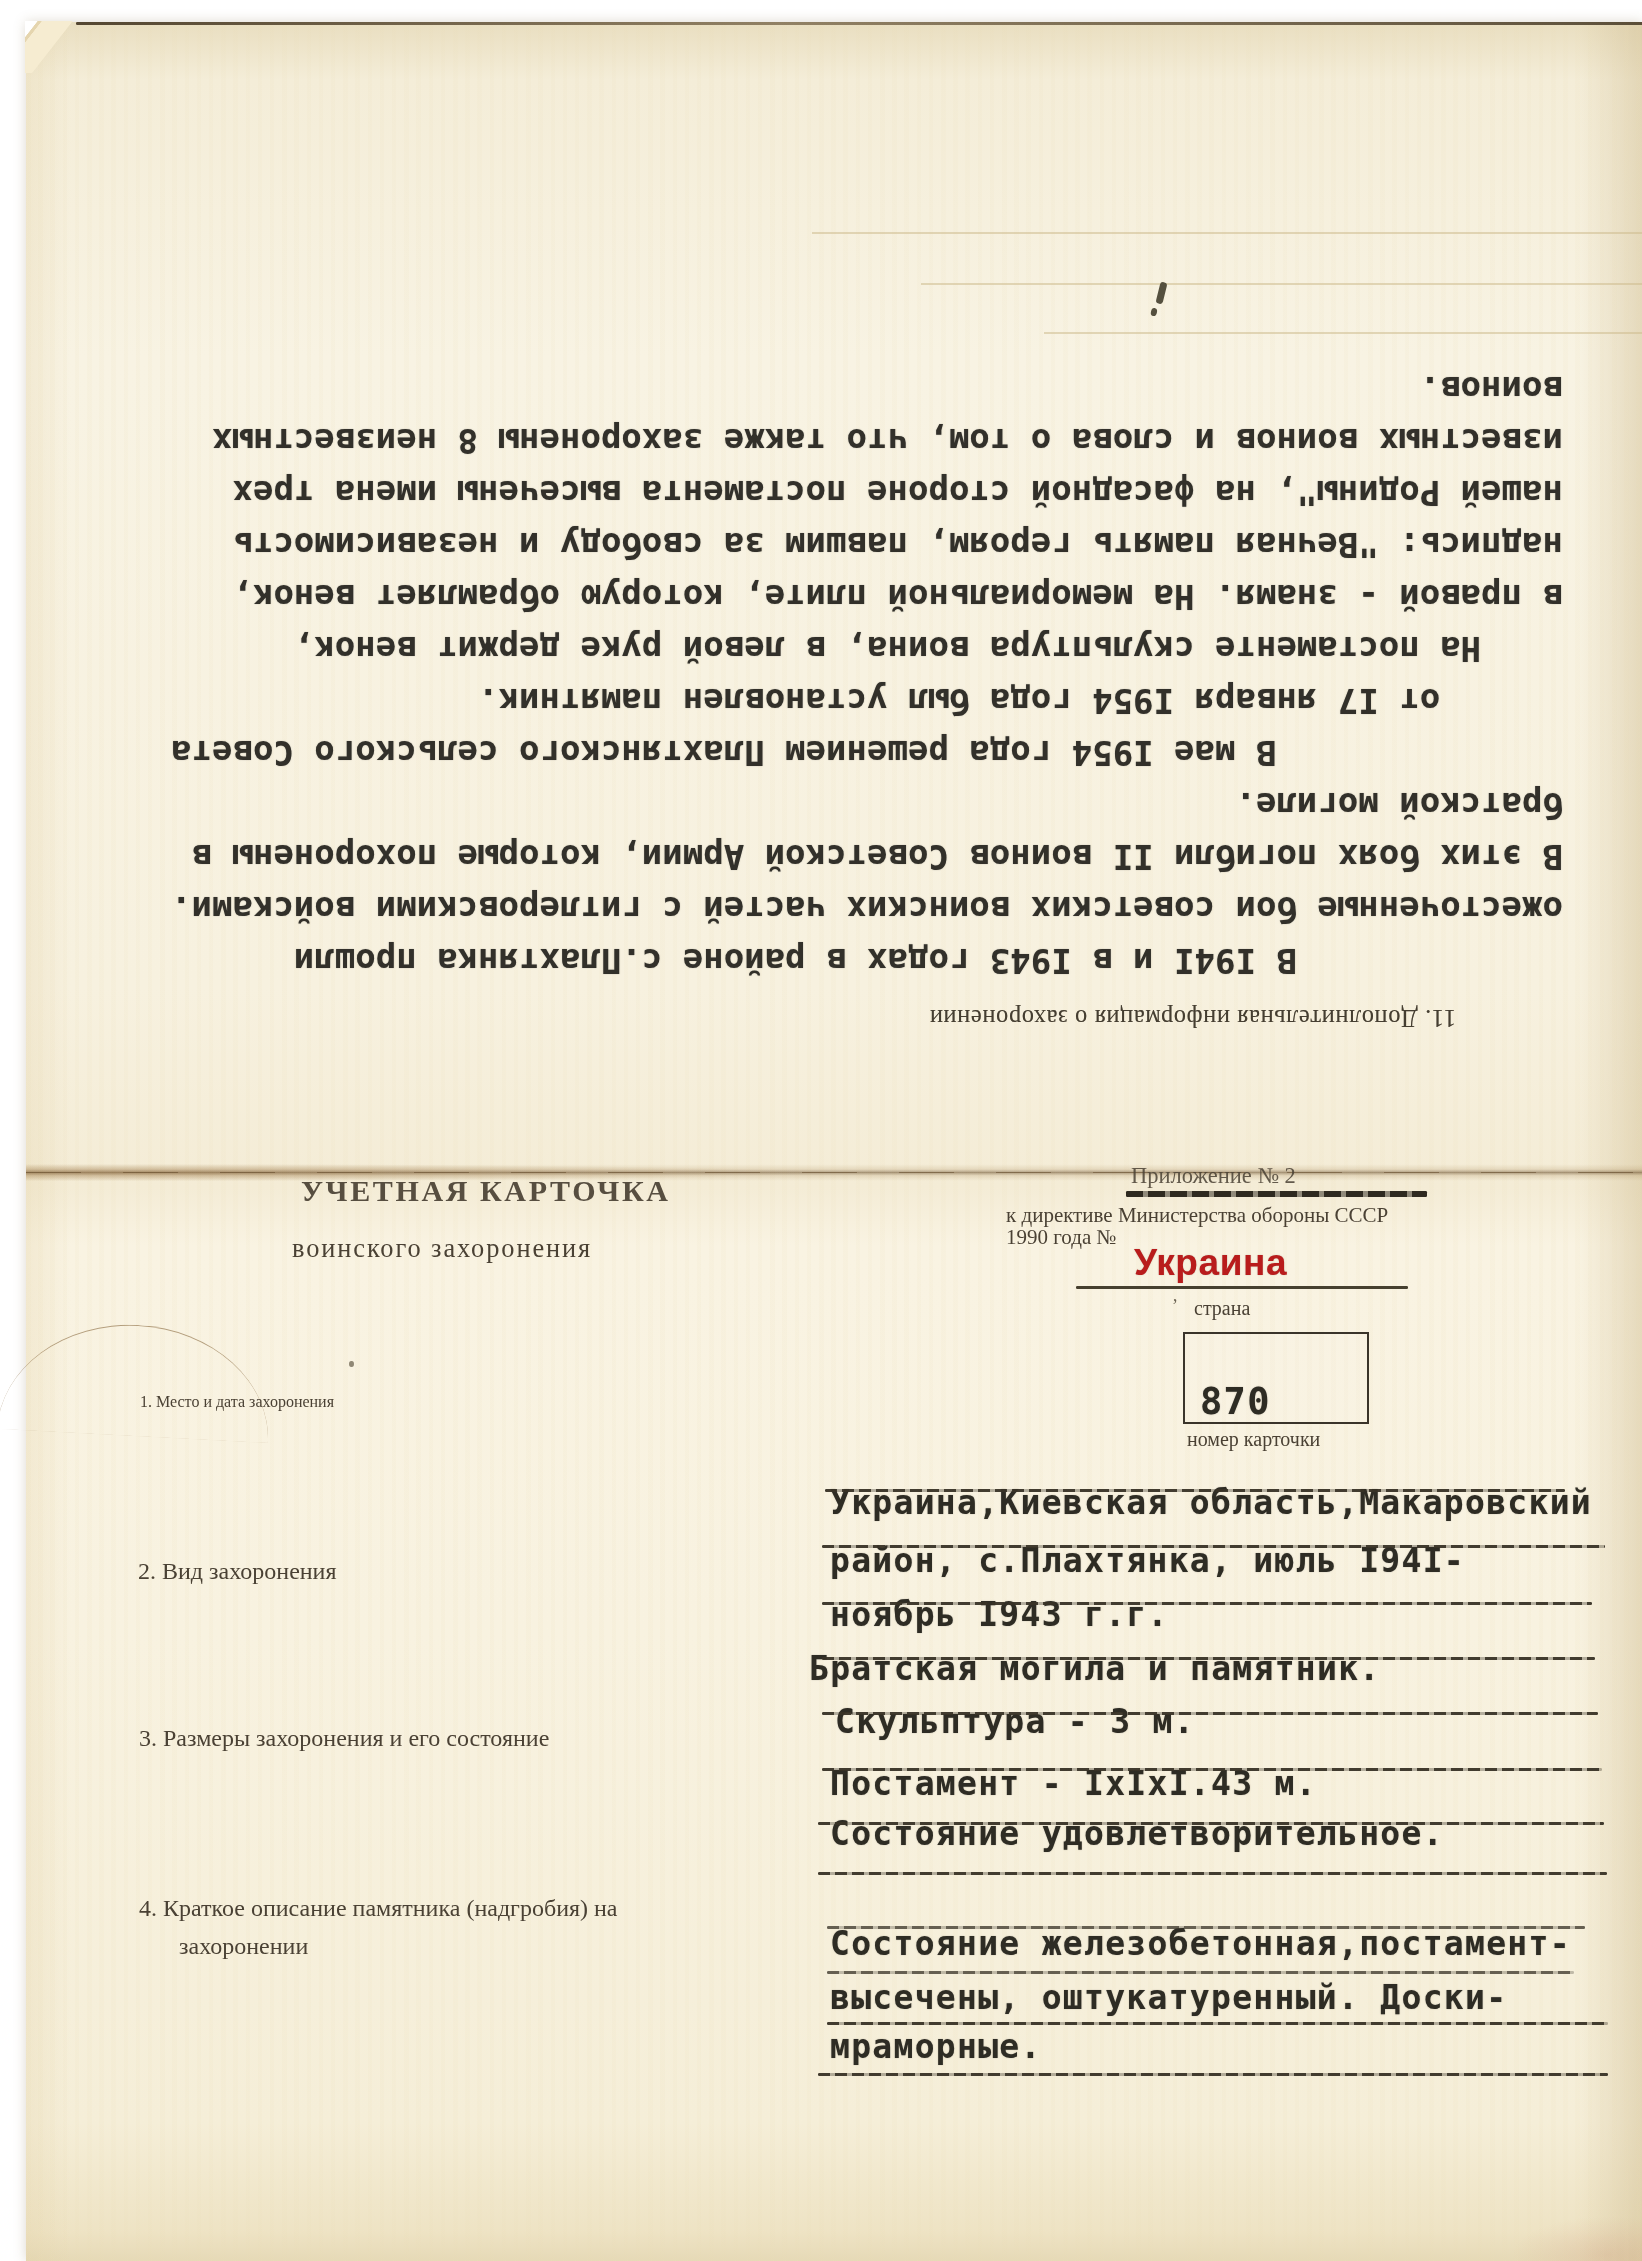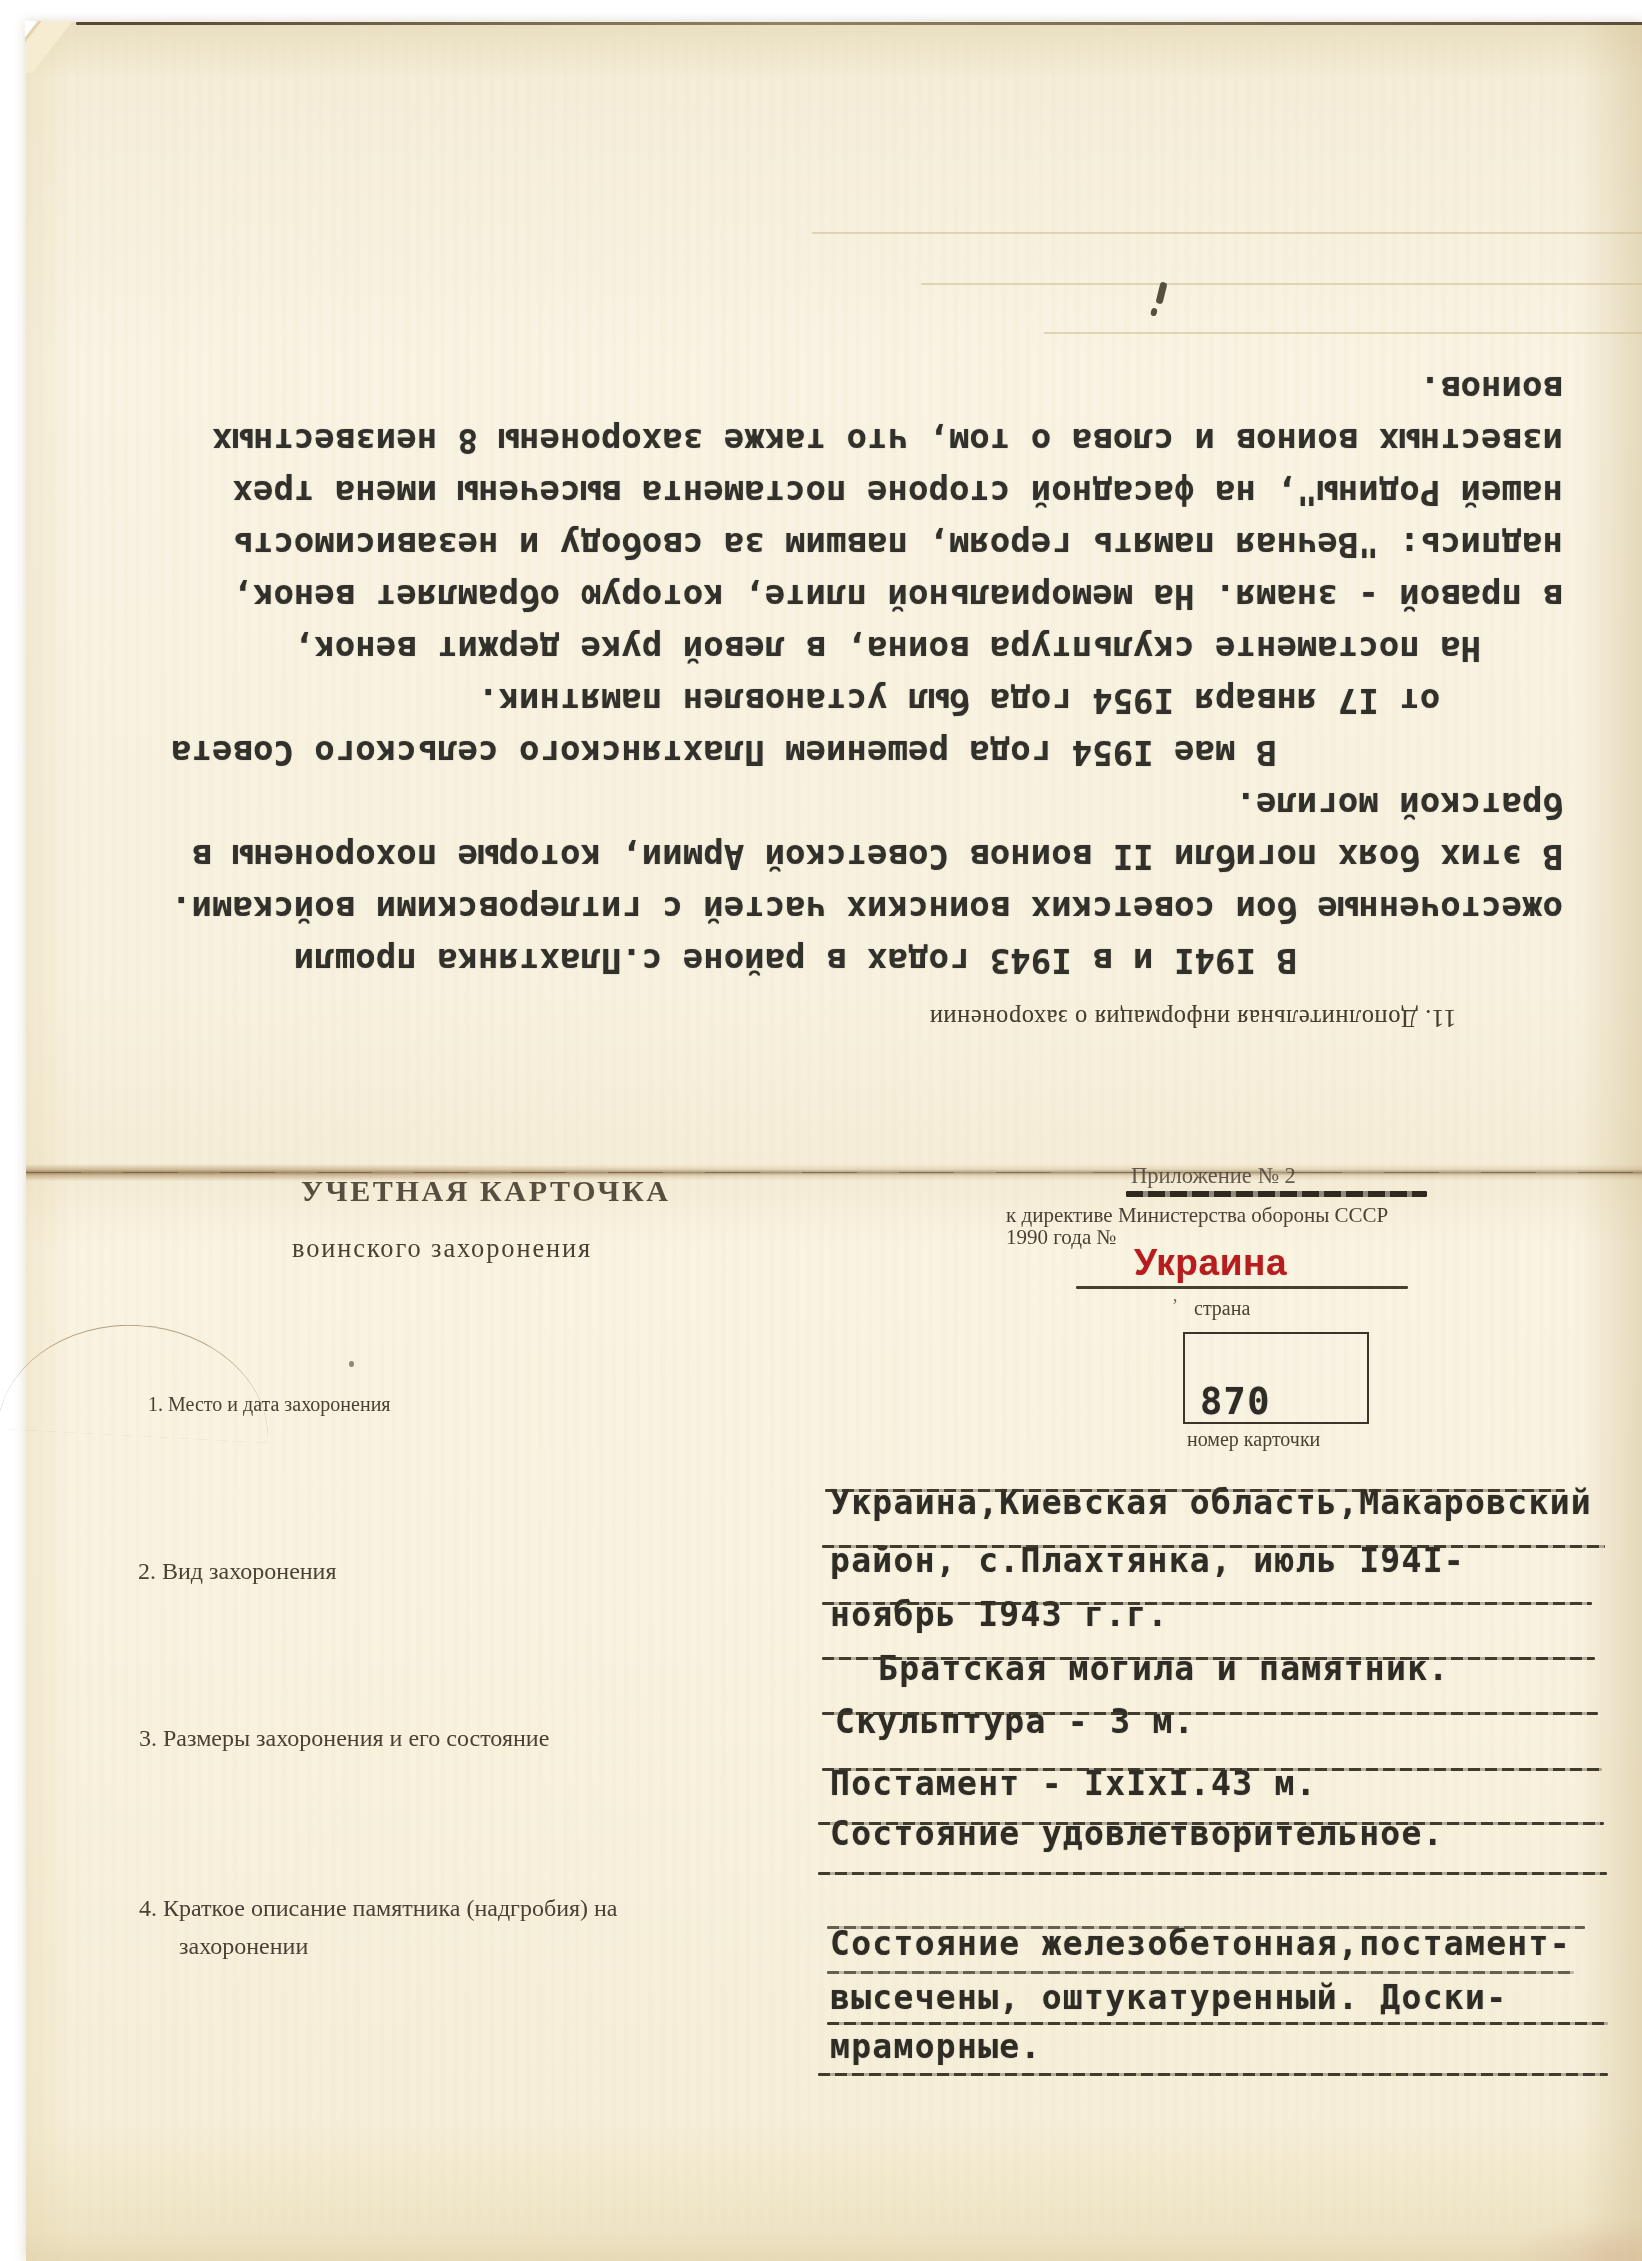--- a/index.html
+++ b/index.html
@@ -137,31 +137,31 @@
 
 <div class="abs stamp" style="left:1134px;top:1242px;font-size:37px;">Украина</div>
 <div class="abs thinbar" style="left:1076px;top:1286px;width:332px;height:3.2px;"></div>
 <div class="abs print" style="left:1172px;top:1296px;font-size:18px;color:#6b6354;">’</div>
 <div class="abs print" style="left:1194px;top:1297px;font-size:20px;">страна</div>
 
 <div class="abs numbox" style="left:1183px;top:1332px;width:182px;height:88px;"></div>
 <div class="abs typed" style="left:1200px;top:1346px;font-size:37px;">870</div>
 <div class="abs print" style="left:1187px;top:1428px;font-size:20px;">номер карточки</div>
 
-<div class="abs print" style="left:148px;top:1393px;font-size:20px;">1. Место и дата захоронения</div>
+<div class="abs print" style="left:140px;top:1393px;font-size:16px;">1. Место и дата захоронения</div>
 <div class="abs speck" style="left:349px;top:1361px;"></div>
 <div class="abs print" style="left:138px;top:1558px;font-size:24px;">2. Вид захоронения</div>
 <div class="abs print" style="left:139px;top:1725px;font-size:24px;">3. Размеры захоронения и его состояние</div>
 <div class="abs print" style="left:139px;top:1895px;font-size:24px;">4. Краткое описание памятника (надгробия) на</div>
 <div class="abs print" style="left:179px;top:1933px;font-size:24px;">захоронении</div>
 
 <div class="abs typed" style="left:830px;top:1447px;">Украина,Киевская область,Макаровский</div>
 <div class="abs typed" style="left:830px;top:1505px;">район, с.Плахтянка, июль I94I-</div>
 <div class="abs typed" style="left:830px;top:1559px;">ноябрь I943 г.г.</div>
-<div class="abs typed" style="left:878px;top:1613px;text-align:right;">Братская могила и памятник.</div>
+<div class="abs typed" style="left:809px;top:1613px;text-align:right;">Братская могила и памятник.</div>
 <div class="abs typed" style="left:835px;top:1666px;">Скульптура - 3 м.</div>
 <div class="abs typed" style="left:830px;top:1728px;">Постамент - IхIхI.43 м.</div>
 <div class="abs typed" style="left:830px;top:1778px;">Состояние удовлетворительное.</div>
 <div class="abs typed" style="left:830px;top:1888px;">Состояние железобетонная,постамент-</div>
 <div class="abs typed" style="left:830px;top:1942px;">высечены, оштукатуренный. Доски-</div>
 <div class="abs typed" style="left:830px;top:1991px;">мраморные.</div>
 
 <div class="abs u" style="top:1489px;left:825px;width:740px;"></div>
 <div class="abs u" style="top:1545px;left:822px;width:783px;"></div>
 <div class="abs u" style="top:1602px;left:822px;width:770px;"></div>

